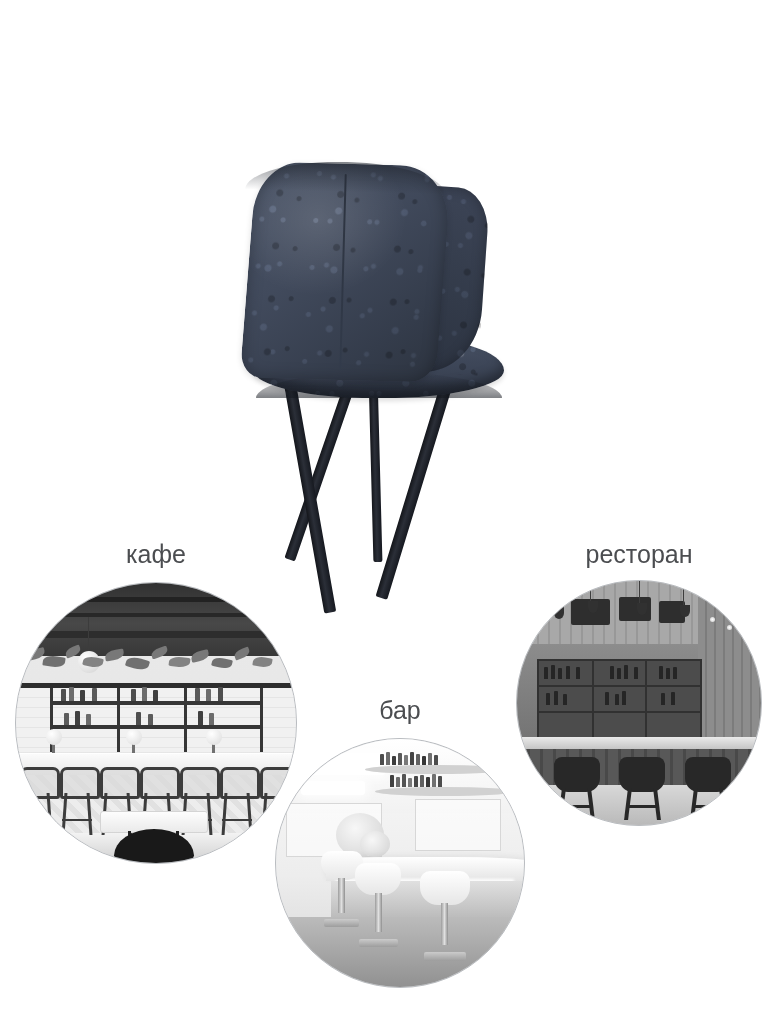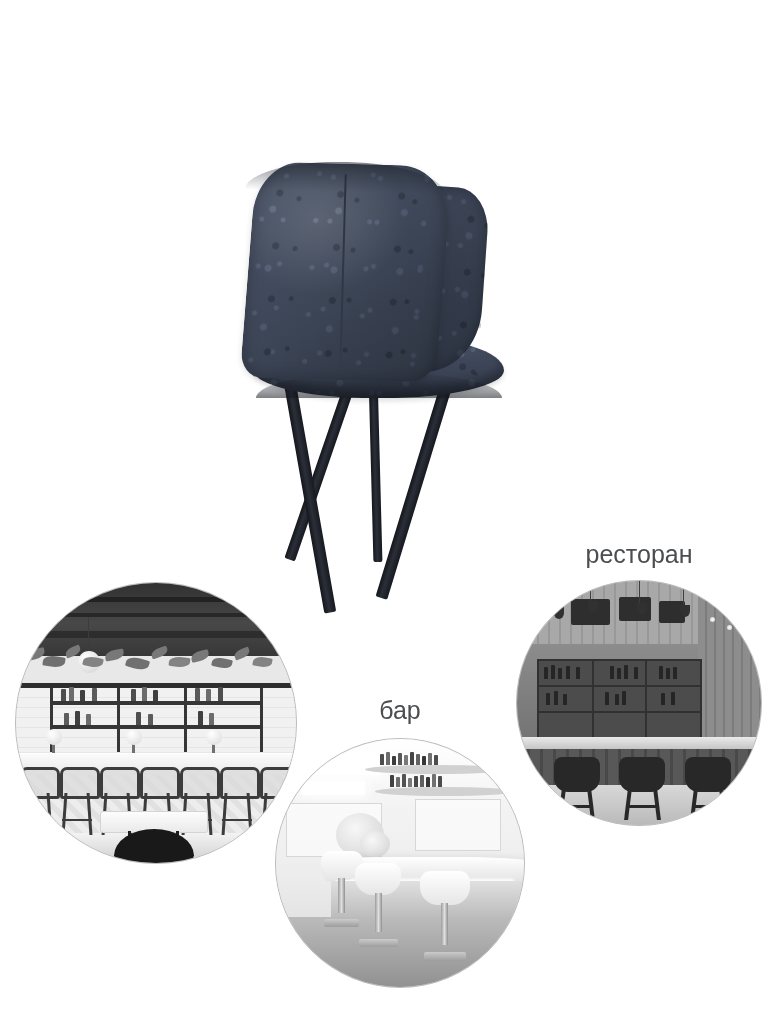--- a/index.html
+++ b/index.html
@@ -209,20 +209,21 @@
         <span class="texture"></span>
       </div>
     <div class="back">
         <span class="texture"></span>
       </div>
     <div class="back-outline"></div>
     <div class="seam"></div>
   </div>
 
   <div class="vignette" style="left:12px;top:540px;width:288px;height:300px;">
+    <div class="cap" style="top:0;">кафе</div>
     <div class="disc" style="left:3px;top:42px;width:282px;height:282px;">
       <div class="scene">
         <div class="cafe-bg"></div>
         <div class="cafe-ceil"></div>
         <div class="cafe-ceilbeam" style="top:14px;"></div>
         <div class="cafe-ceilbeam" style="top:30px;height:4px;background:#26282b;"></div>
         <div class="cafe-rail" style="top:48px;"></div>
         <div class="pendant-wire" style="left:72px;top:34px;height:36px;"></div>
         <div class="pendant" style="left:62px;top:68px;"></div>
         <div class="cafe-plants" style="top:62px;">

